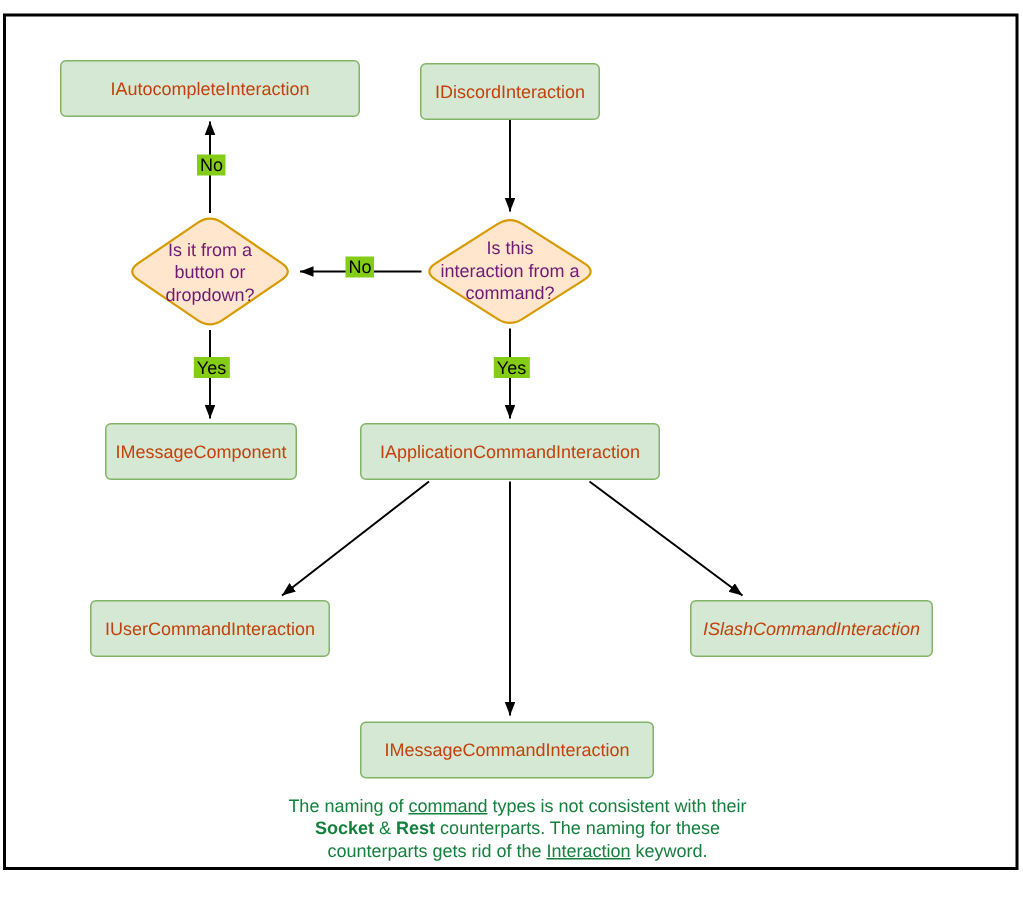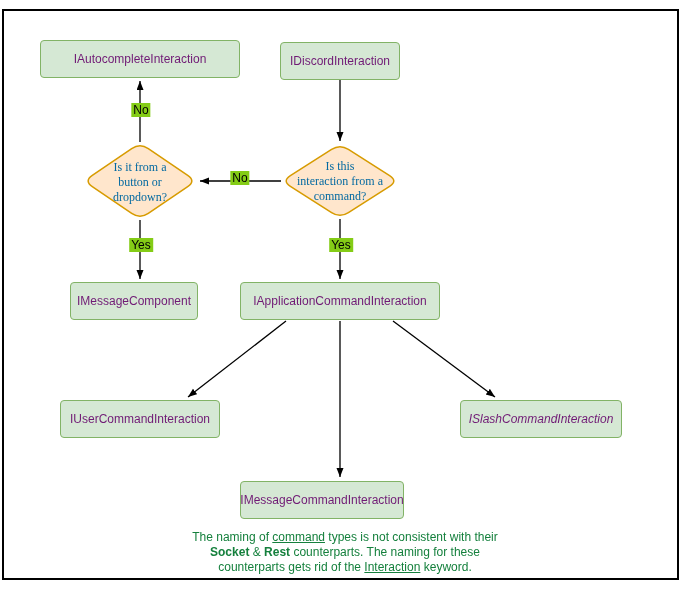--- a/index.html
+++ b/index.html
@@ -13,25 +13,25 @@
   }
   .frame{
     position:absolute;left:2px;top:9px;width:677px;height:571px;
     border:2px solid #000;box-sizing:border-box;background:transparent;
   }
   .edges{position:absolute;left:0;top:0;width:682px;height:602px;}
   .node{
     position:absolute;box-sizing:border-box;
     background:#d5e8d4;border:1.5px solid #82b366;border-radius:4px;
     display:flex;align-items:center;justify-content:center;
-    font-size:12px;line-height:14px;text-align:center;color:#701a75;
+    font-size:12px;line-height:14px;text-align:center;color:#c2410c;
   }
   .decision-text{
     position:absolute;transform:translate(-50%,-50%);
-    font-size:12px;line-height:15px;text-align:center;color:#0369a1;font-family:Liberation Serif, serif;
+    font-size:12px;line-height:15px;text-align:center;color:#701a75;
   }
   .decision-text span{display:block;}
   .edge-label{
     position:absolute;transform:translate(-50%,-50%);
     background:#84cc16;padding:0 2px;
     font-size:12px;line-height:14px;color:#000;
   }
   .caption{
     position:absolute;left:145px;top:530px;width:400px;
     font-size:12px;line-height:15px;text-align:center;color:#15803d;
@@ -71,21 +71,21 @@
   <div class="node" style="left:280px;top:42px;width:120px;height:38px;">IDiscordInteraction</div>
 
   <div class="node" style="left:70px;top:282px;width:128px;height:38px;">IMessageComponent</div>
 
   <div class="node" style="left:240px;top:282px;width:200px;height:38px;">IApplicationCommandInteraction</div>
 
   <div class="node" style="left:60px;top:400px;width:160px;height:38px;">IUserCommandInteraction</div>
 
   <div class="node" style="left:460px;top:400px;width:162px;height:38px;font-style:italic;">ISlashCommandInteraction</div>
 
-  <div class="node" style="left:240px;top:481px;width:164px;height:38px;">IMessageCommandInteraction</div>
+  <div class="node" style="left:240px;top:481px;width:196px;height:38px;">IMessageCommandInteraction</div>
 
   <div class="decision-text" style="left:140px;top:182px;width:110px;">
     <span>Is it from a</span>
     <span>button or</span>
     <span>dropdown?</span>
   </div>
 
   <div class="decision-text" style="left:340px;top:181px;width:130px;">
     <span>Is this</span>
     <span>interaction from a</span>

